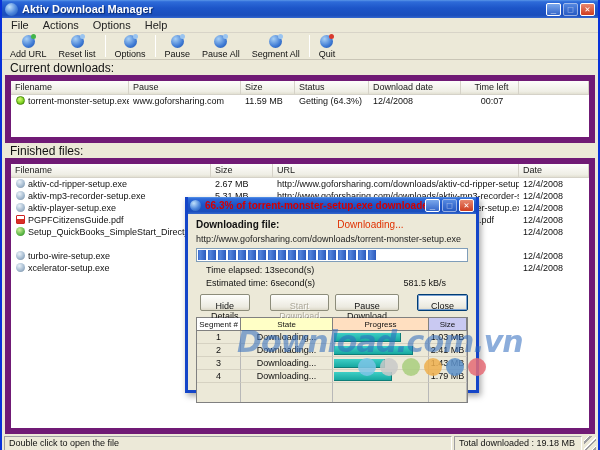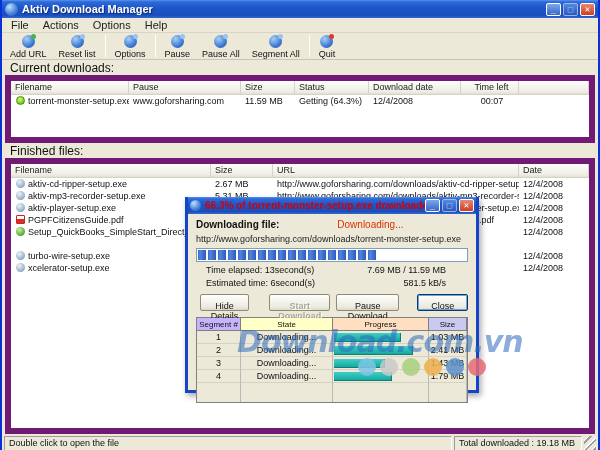--- a/index.html
+++ b/index.html
@@ -75,21 +75,21 @@
   .dl-status { color:#E03000; font-size:10px; margin-left:58px; }
   .dlg-url { font-size:9px; color:#222; margin-top:4px; white-space:nowrap; overflow:hidden; }
   .pbar { margin-top:4px; height:14px; border:1px solid #7F9DB9; background:#fff; padding:1px; }
   .pbar-fill { height:100%; background: repeating-linear-gradient(to right, #3568CE 0, #5585DC 2px, #2C5BBE 8px, transparent 8px, transparent 10px); }
   .stats { display:flex; margin-top:3px; }
   .stats .lbl { font-size:9px; color:#111; margin-left:10px; width:150px; }
   .stats .val { font-size:9px; color:#111; flex:1; text-align:right; padding-right:22px; }
   .dlg-buttons { display:flex; margin-top:6px; }
   .dbtn { font-size:9px; height:17px; padding:6px 8px; background:linear-gradient(180deg,#FEFEFC,#ECEAE0 80%,#DCD8C8); border:1px solid #8C8C7A; border-radius:2px; color:#111; }
   .dbtn.hide { margin-left:4px; width:62px; }
-  .dbtn.start { margin-left:20px; width:76px; color:#ACA899; text-shadow:1px 1px 0 #fff;font-weight:bold; }
+  .dbtn.start { margin-left:20px; width:76px; color:#ACA899; text-shadow:1px 1px 0 #fff; }
   .dbtn.pause { margin-left:6px; width:82px; }
   .dbtn.close { margin-left:18px; width:64px; border:1px solid #003C74; box-shadow:0 0 0 1px #7AA1D2 inset; }
   .seg-panel { margin-top:6px; border:1px solid #808080; background:#ECE9D8; height:86px; overflow:hidden; }
   .seg-grid { display:grid; grid-template-columns:44px 92px 96px 1fr; }
   .seg-hcell { font-size:8px; text-align:center; border-right:1px solid #808080; border-bottom:1px solid #808080; height:13px; line-height:13px; color:#111; white-space:nowrap; overflow:hidden; }
   .seg-cell { font-size:9px; text-align:center; border-right:1px solid #B8B8B8; border-bottom:1px solid #D6D2C2; height:13px; line-height:13px; color:#111; white-space:nowrap; overflow:hidden; }
   .seg-cell.bar { padding:2px 1px; }
   .seg-bar { height:9px; background:linear-gradient(180deg,#3FCFC6,#17A8A0); border-right:1px solid #0E7E78; border-bottom:1px solid #0E7E78; }
   .seg-filler { height:24px; border-right:1px solid #B8B8B8; }
 
@@ -268,35 +268,34 @@
       <div class="dlg-line1">
         <span class="dl-label">Downloading file:</span>
         <span class="dl-status">Downloading...</span>
       </div>
       <div class="dlg-url">http://www.goforsharing.com/downloads/torrent-monster-setup.exe</div>
       <div class="pbar">
         <div class="pbar-fill" style="width: 66.3%;"></div>
       </div>
       <div class="stats">
         <span class="lbl">Time elapsed:  13second(s)</span>
-        <span class="val">7.69 MB    / 11.59 MB</span>
       </div>
       <div class="stats">
         <span class="lbl">Estimated time: 6second(s)</span>
         <span class="val">581.5 kB/s</span>
       </div>
       <div class="dlg-buttons">
         <button class="dbtn hide">Hide Details</button>
         <button class="dbtn start" disabled="">Start Download</button>
         <button class="dbtn pause">Pause Download</button>
         <button class="dbtn close">Close</button>
       </div>
       <div class="seg-panel">
         <div class="seg-grid">
-          <div class="seg-hcell" style="background-color: #c4b5fd;">Segment #</div>
+          <div class="seg-hcell" style="background-color: #ffffff;">Segment #</div>
           <div class="seg-hcell" style="background-color: rgb(255, 255, 198);">State</div>
           <div class="seg-hcell" style="background-color: rgb(255, 223, 192);">Progress</div>
           <div class="seg-hcell" style="background-color: rgb(201, 201, 242);">Size</div>
 
           <div class="seg-cell">1</div>
           <div class="seg-cell">Downloading...</div>
           <div class="seg-cell bar">
               <div class="seg-bar" style="width: 72%;"></div>
             </div>
           <div class="seg-cell">1.03 MB</div>

